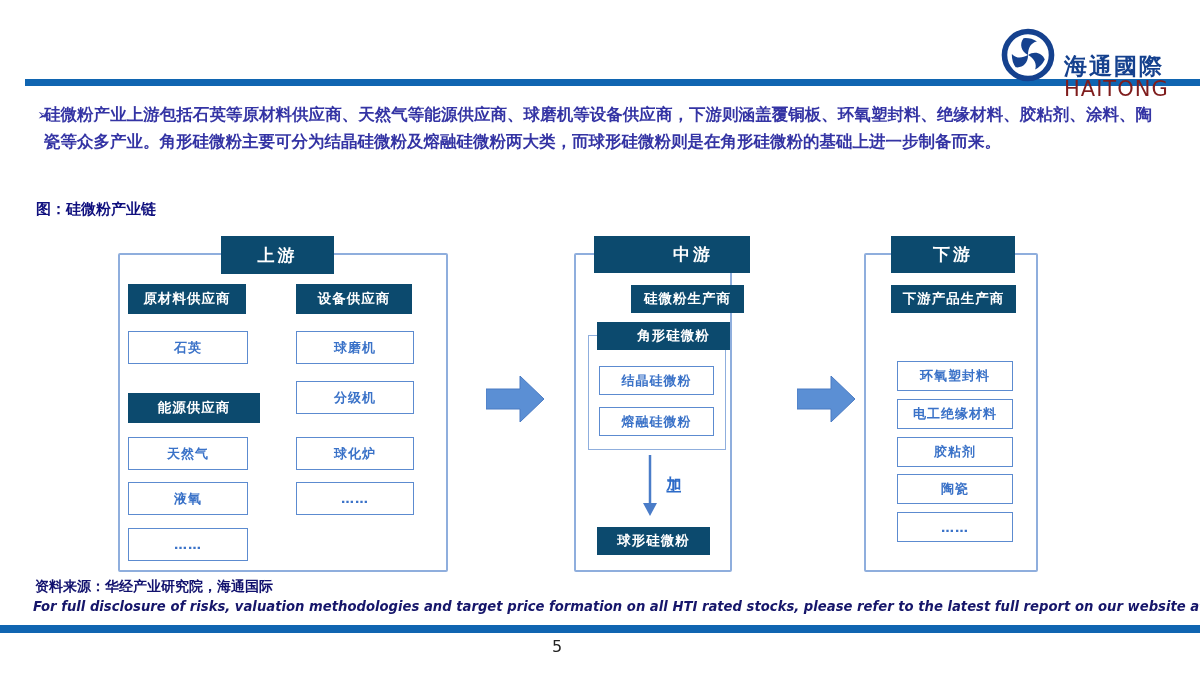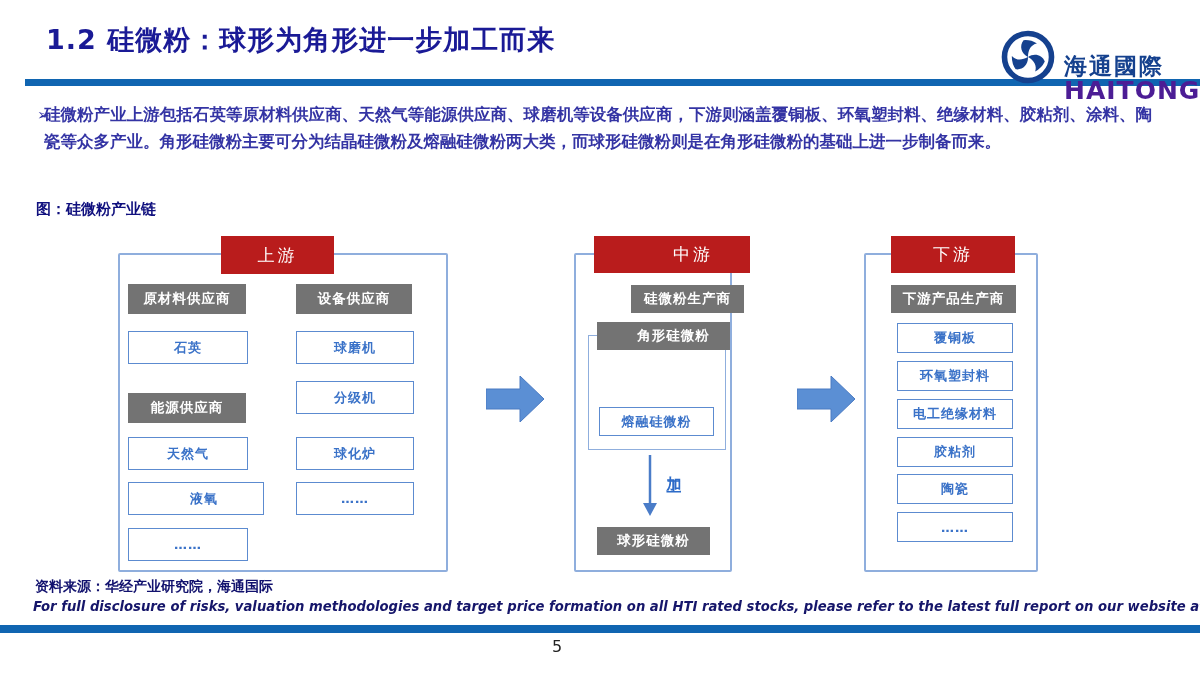--- a/index.html
+++ b/index.html
@@ -8,36 +8,36 @@
 
   
   .page-title{position:absolute;left:46px;top:22px;font-size:27px;font-weight:bold;
               color:#1A1A96;letter-spacing:1px;white-space:nowrap;}
   .title-rule{position:absolute;left:25px;top:79px;width:1175px;height:7px;background:#1065B1;}
 
   .logo{position:absolute;left:1000px;top:14px;display:flex;align-items:center;}
   .logo svg{width:56px;height:56px;}
   .logo-text{margin-left:8px;line-height:1.05;margin-top:40px;}
   .logo-cn{font-size:23px;font-weight:bold;color:#15418E;letter-spacing:2px;}
-  .logo-en{font-size:25px;font-weight:bold;color:#4c1d95;letter-spacing:1px;}
+  .logo-en{font-size:21px;font-weight:normal;color:#7f1d1d;letter-spacing:1px;}
 
   
   .bullet{position:absolute;left:37px;top:106px;font-size:15px;color:#2A2AA0;font-weight:bold;}
   .intro{position:absolute;left:44px;top:102px;width:1108px;font-size:16.5px;line-height:1.62;
          font-weight:bold;color:#3434A4;text-align:justify;}
 
   .fig-caption{position:absolute;left:36px;top:200px;font-size:15px;font-weight:bold;color:#10107E;}
 
   
   .panel{position:absolute;border:2px solid #8FAEDD;background:#fff;border-radius:2px;}
-  .tab{position:absolute;background:#b91c1c;color:#fff;display:flex;align-items:center;
-       justify-content:center;font-size:17px;font-weight:normal;letter-spacing:3px;z-index:3;}
+  .tab{position:absolute;background:#0c4a6e;color:#fff;display:flex;align-items:center;
+       justify-content:center;font-size:17px;font-weight:bold;letter-spacing:3px;z-index:3;}
   .box{position:absolute;display:flex;align-items:center;justify-content:center;
        font-weight:bold;z-index:2;}
-  .filled{background:#737373;color:#ffffff;font-size:13.5px;letter-spacing:1px;}
+  .filled{background:#0c4a6e;color:#ffffff;font-size:13.5px;letter-spacing:1px;}
   .outline{background:#ffffff;border:1.5px solid #5C8BD0;color:#3A72C8;font-size:13px;letter-spacing:1px;}
   .subpanel{position:absolute;border:1.5px solid #8FAEDD;background:#fff;z-index:1;}
 
   .flow-arrow{position:absolute;width:58px;height:46px;}
   .down-arrow{position:absolute;left:636px;top:453px;width:60px;height:64px;}
   .process-label{position:absolute;left:664px;top:464px;writing-mode:vertical-lr;
                  font-size:15px;font-weight:bold;color:#2D6BC8;letter-spacing:4px;}
 
   
   .source-line{position:absolute;left:35px;top:578px;font-size:14px;font-weight:bold;color:#12126E;}
@@ -45,21 +45,20 @@
               font-style:italic;color:#16166A;white-space:nowrap;}
   .bottom-bar{position:absolute;left:0;top:625px;width:1200px;height:8px;background:#1065B1;}
   .page-num{position:absolute;left:0;top:637px;width:1114px;text-align:center;font-size:16px;
             color:#222;}
 </style>
 </head>
 <body>
 
 <div class="slide">
 
-  <div class="page-title">1.2 硅微粉：球形为角形进一步加工而来</div>
   <div class="title-rule"></div>
 
   <div class="logo">
     <span>
       <svg viewBox="0 0 100 100">
         <circle cx="50" cy="50" r="42" fill="none" stroke="#15418E" stroke-width="10"></circle>
         <g fill="#15418E">
           <path d="M50,50 C38,44 34,30 42,20 A38,38 0 0,1 66,26 C55,28 50,38 50,50 Z"></path>
           <path d="M50,50 C38,44 34,30 42,20 A38,38 0 0,1 66,26 C55,28 50,38 50,50 Z" transform="rotate(120 50 50)"></path>
           <path d="M50,50 C38,44 34,30 42,20 A38,38 0 0,1 66,26 C55,28 50,38 50,50 Z" transform="rotate(240 50 50)"></path>
@@ -75,61 +74,61 @@
   <span class="bullet">➢</span>
   <div class="intro">硅微粉产业上游包括石英等原材料供应商、天然气等能源供应商、球磨机等设备供应商，下游则涵盖覆铜板、环氧塑封料、绝缘材料、胶粘剂、涂料、陶瓷等众多产业。角形硅微粉主要可分为结晶硅微粉及熔融硅微粉两大类，而球形硅微粉则是在角形硅微粉的基础上进一步制备而来。</div>
 
   <div class="fig-caption">图：硅微粉产业链</div>
 
   <div class="panel" style="left:118px;top:253px;width:326px;height:315px;"></div>
   <div class="tab" style="left:221px;top:236px;width:113px;height:38px;">上游</div>
 
   <div class="box filled" style="left:128px;top:284px;width:118px;height:30px;">原材料供应商</div>
   <div class="box outline" style="left:128px;top:331px;width:118px;height:31px;">石英</div>
-  <div class="box filled" style="left:128px;top:393px;width:118px;height:30px;">能源供应商</div>
+  <div class="box filled" style="left:128px;top:393px;width:132px;height:30px;">能源供应商</div>
   <div class="box outline" style="left:128px;top:437px;width:118px;height:31px;">天然气</div>
-  <div class="box outline" style="left:128px;top:482px;width:118px;height:31px;padding-left:16px;">液氧</div>
+  <div class="box outline" style="left:128px;top:482px;width:118px;height:31px;">液氧</div>
   <div class="box outline" style="left:128px;top:528px;width:118px;height:31px;">……</div>
 
   <div class="box filled" style="left:296px;top:284px;width:116px;height:30px;">设备供应商</div>
   <div class="box outline" style="left:296px;top:331px;width:116px;height:31px;">球磨机</div>
   <div class="box outline" style="left:296px;top:381px;width:116px;height:31px;">分级机</div>
   <div class="box outline" style="left:296px;top:437px;width:116px;height:31px;">球化炉</div>
   <div class="box outline" style="left:296px;top:482px;width:116px;height:31px;">……</div>
 
   <svg class="flow-arrow" style="left:486px;top:376px;" viewBox="0 0 58 46">
     <polygon points="0,13 34,13 34,0 58,23 34,46 34,33 0,33" fill="#5B8FD4" stroke="#4a7ac2" stroke-width="1"></polygon>
   </svg>
 
   <div class="panel" style="left:574px;top:253px;width:154px;height:315px;"></div>
   <div class="tab" style="left:594px;top:236px;width:114px;height:37px;padding-left:42px;">中游</div>
 
   <div class="box filled" style="left:631px;top:285px;width:113px;height:28px;">硅微粉生产商</div>
 
   <div class="subpanel" style="left:588px;top:335px;width:136px;height:113px;"></div>
   <div class="box filled" style="left:597px;top:322px;width:113px;height:28px;padding-left:20px;">角形硅微粉</div>
+  <div class="box outline" style="left:599px;top:366px;width:113px;height:27px;">结晶硅微粉</div>
   <div class="box outline" style="left:599px;top:407px;width:113px;height:27px;">熔融硅微粉</div>
 
   <svg class="down-arrow" viewBox="0 0 60 64">
     <line x1="14" y1="2" x2="14" y2="51" stroke="#4A7CC8" stroke-width="2.5"></line>
     <polygon points="7,50 21,50 14,63" fill="#4A7CC8"></polygon>
   </svg>
   <div class="process-label">加工</div>
 
   <div class="box filled" style="left:597px;top:527px;width:113px;height:28px;">球形硅微粉</div>
 
   <svg class="flow-arrow" style="left:797px;top:376px;" viewBox="0 0 58 46">
     <polygon points="0,13 34,13 34,0 58,23 34,46 34,33 0,33" fill="#5B8FD4" stroke="#4a7ac2" stroke-width="1"></polygon>
   </svg>
 
   <div class="panel" style="left:864px;top:253px;width:170px;height:315px;"></div>
   <div class="tab" style="left:891px;top:236px;width:124px;height:37px;">下游</div>
 
   <div class="box filled" style="left:891px;top:285px;width:125px;height:28px;">下游产品生产商</div>
-  <div class="box outline" style="left:897px;top:323px;width:114px;height:28px;">覆铜板</div>
   <div class="box outline" style="left:897px;top:361px;width:114px;height:28px;">环氧塑封料</div>
   <div class="box outline" style="left:897px;top:399px;width:114px;height:28px;">电工绝缘材料</div>
   <div class="box outline" style="left:897px;top:437px;width:114px;height:28px;">胶粘剂</div>
   <div class="box outline" style="left:897px;top:474px;width:114px;height:28px;">陶瓷</div>
   <div class="box outline" style="left:897px;top:512px;width:114px;height:28px;">……</div>
 
   <div class="source-line">资料来源：华经产业研究院，海通国际</div>
   <div class="disclaimer">
     <span>For full disclosure of risks, valuation methodologies and target price formation on all HTI rated stocks, please refer to the latest full report on our website at </span>
   </div>

